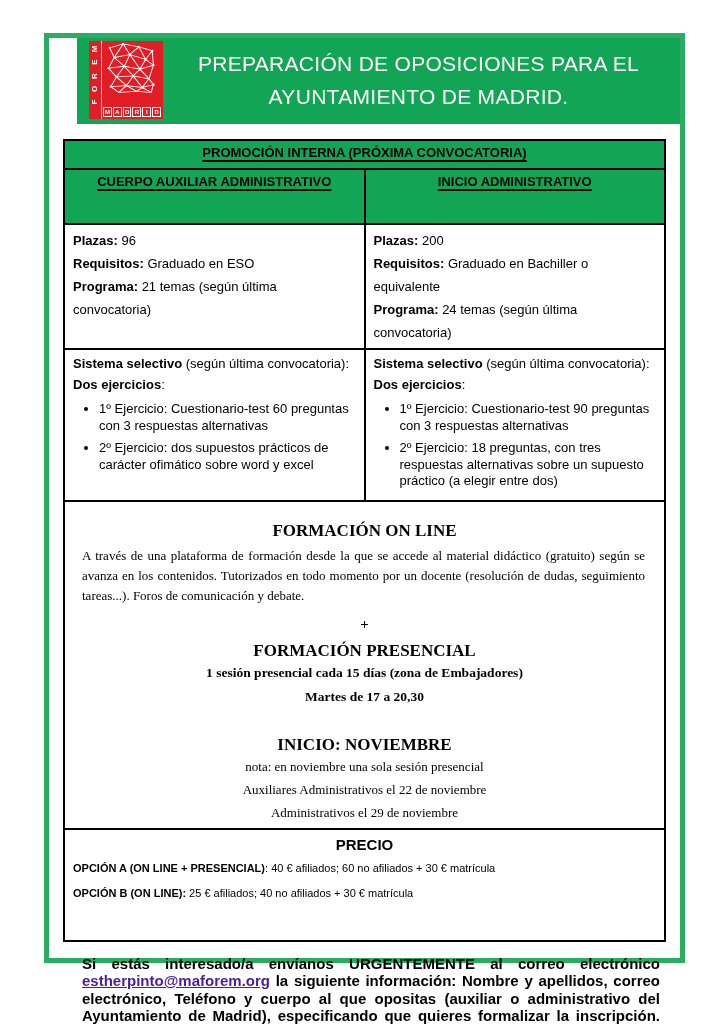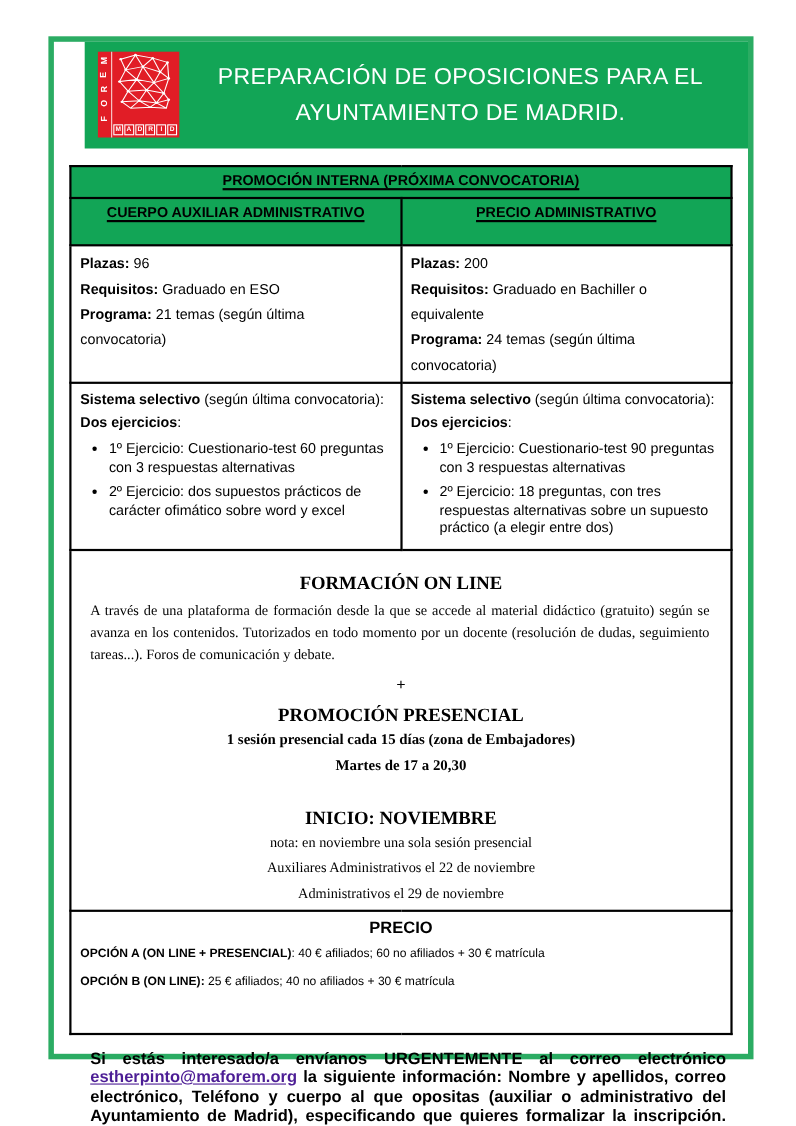--- a/index.html
+++ b/index.html
@@ -6,21 +6,21 @@
   body{
     width:724px;height:1024px;background:#ffffff;
     font-family:"Liberation Sans", sans-serif;color:#000;
     position:relative;overflow:hidden;
   }
   .frame{
     position:absolute;left:44px;top:33px;width:641px;height:930px;
     border:5px solid #2bac63;box-sizing:border-box;background:#fff;
   }
   
-  .band{height:97px;background:#12a556;display:flex;align-items:center;margin-left:28px;}
+  .band{height:86px;background:#12a556;display:flex;align-items:center;margin-left:28px;}
   .logo{
     margin:4px 0 6px 12px;width:74px;height:78px;background:#e11d26;
     display:flex;flex-shrink:0;box-sizing:border-box;
   }
   .logo-letters{
     width:13px;display:flex;flex-direction:column;justify-content:space-between;
     align-items:center;padding:4px 0 13px 0;box-sizing:border-box;
     border-right:1px solid rgba(255,255,255,.8);
   }
   .logo-letters span{
@@ -47,21 +47,21 @@
   table.promo th, table.promo td{
     border:2px solid #000;box-sizing:border-box;vertical-align:top;
     font-size:13px;padding:4px 8px;
   }
   th.green{
     background:#12a556;text-align:center;vertical-align:middle;
     font-weight:bold;text-decoration:underline;
     text-decoration-thickness:2px;text-underline-offset:3px;
   }
   .r1{height:29px;font-size:14px;}
-  .r2 th{height:43px;font-size:13.5px;}
+  .r2 th{height:55px;font-size:13.5px;}
   .r3 td{height:70px;padding-top:5px;}
   .r4 td{height:128px;padding-top:5px;}
   .r5 td{height:320px;padding:0;font-family:Liberation Serif, serif;}
   .r6 td{height:112px;padding-top:4px;}
   .detail{line-height:23px;}
   .lbl{font-weight:bold;}
   .sistema-line{line-height:20px;margin-bottom:1px;}
   ul.ej{margin:6px 0 0 0;padding-left:26px;}
   ul.ej li{line-height:16.5px;margin-bottom:6px;}
   
@@ -139,21 +139,21 @@
     </div>
   </div>
 
   <table class="promo">
     <tbody>
         <tr class="r1">
       <th class="green" colspan="2">PROMOCIÓN INTERNA (PRÓXIMA CONVOCATORIA)</th>
     </tr>
     <tr class="r2">
       <th class="green">CUERPO AUXILIAR ADMINISTRATIVO</th>
-      <th class="green">PRECIO ADMINISTRATIVO</th>
+      <th class="green">INICIO ADMINISTRATIVO</th>
     </tr>
     <tr class="r3">
       <td>
         <div class="detail"><span class="lbl">Plazas:</span><span> 96</span></div>
         <div class="detail"><span class="lbl">Requisitos:</span><span> Graduado en ESO</span></div>
         <div class="detail"><span class="lbl">Programa:</span><span> 21 temas (según última convocatoria)</span></div>
       </td>
       <td>
         <div class="detail"><span class="lbl">Plazas:</span><span> 200</span></div>
         <div class="detail"><span class="lbl">Requisitos:</span><span> Graduado en Bachiller o equivalente</span></div>
@@ -176,21 +176,21 @@
           <li>1º Ejercicio: Cuestionario-test 90 preguntas con 3 respuestas alternativas</li>
           <li>2º Ejercicio: 18 preguntas, con tres respuestas alternativas sobre un supuesto práctico (a elegir entre dos)</li>
         </ul>
       </td>
     </tr>
     <tr class="r5">
       <td colspan="2">
         <div class="sec-title online-title">FORMACIÓN ON LINE</div>
         <div class="online-text">A través de una plataforma de formación desde la que se accede al material didáctico (gratuito) según se avanza en los contenidos. Tutorizados en todo momento por un docente (resolución de dudas, seguimiento tareas...). Foros de comunicación y debate.</div>
         <div class="plus">+</div>
-        <div class="sec-title presencial-title">PROMOCIÓN PRESENCIAL</div>
+        <div class="sec-title presencial-title">FORMACIÓN PRESENCIAL</div>
         <div class="bold-line">1 sesión presencial cada 15 días (zona de Embajadores)</div>
         <div class="bold-line">Martes de 17 a 20,30</div>
         <div class="sec-title inicio-title">INICIO: NOVIEMBRE</div>
         <div class="note-line">nota: en noviembre una sola sesión presencial</div>
         <div class="note-line">Auxiliares Administrativos el 22 de noviembre</div>
         <div class="note-line">Administrativos el 29 de noviembre</div>
       </td>
     </tr>
     <tr class="r6">
       <td colspan="2">

